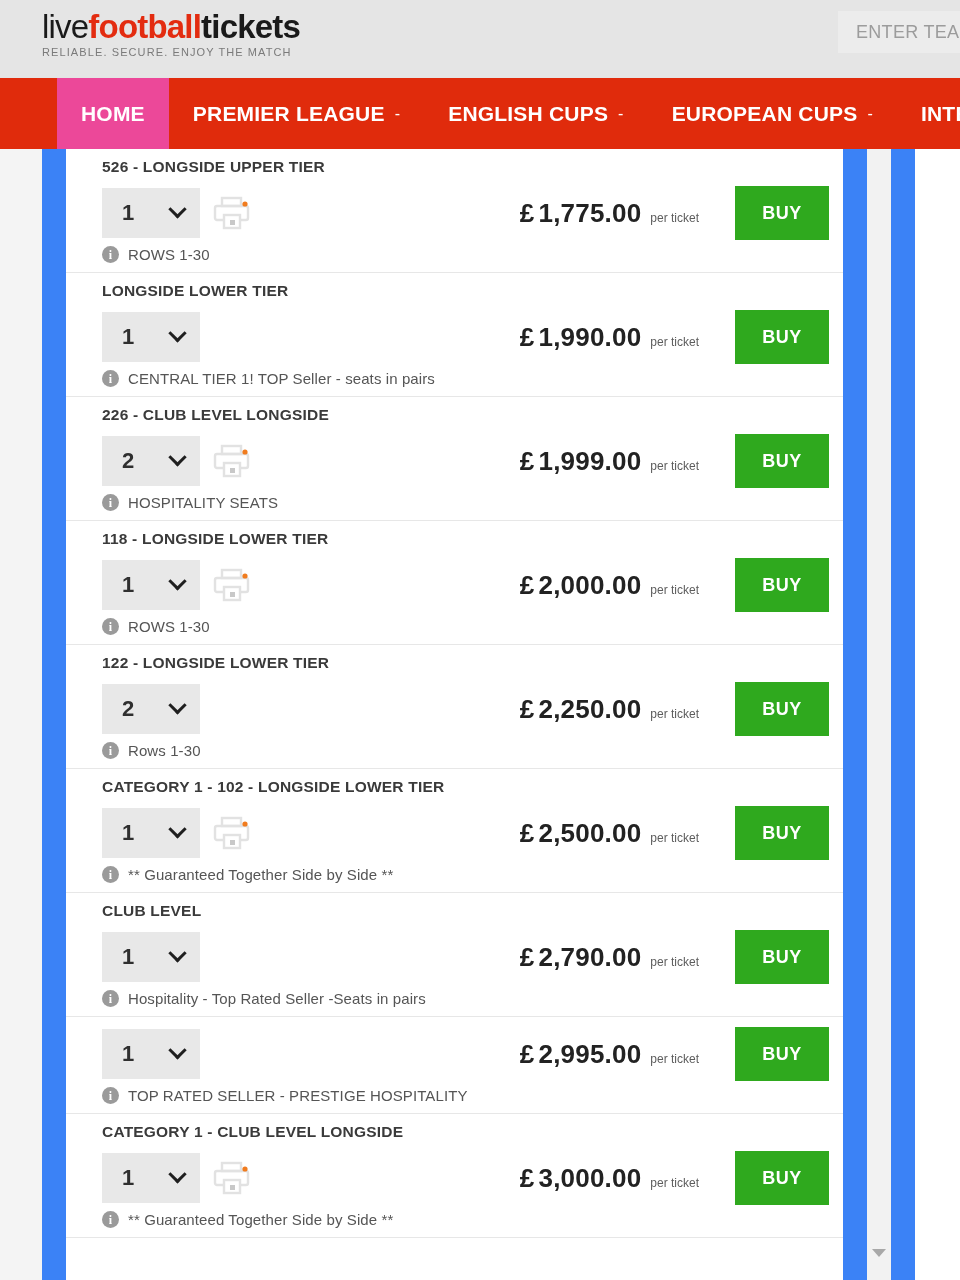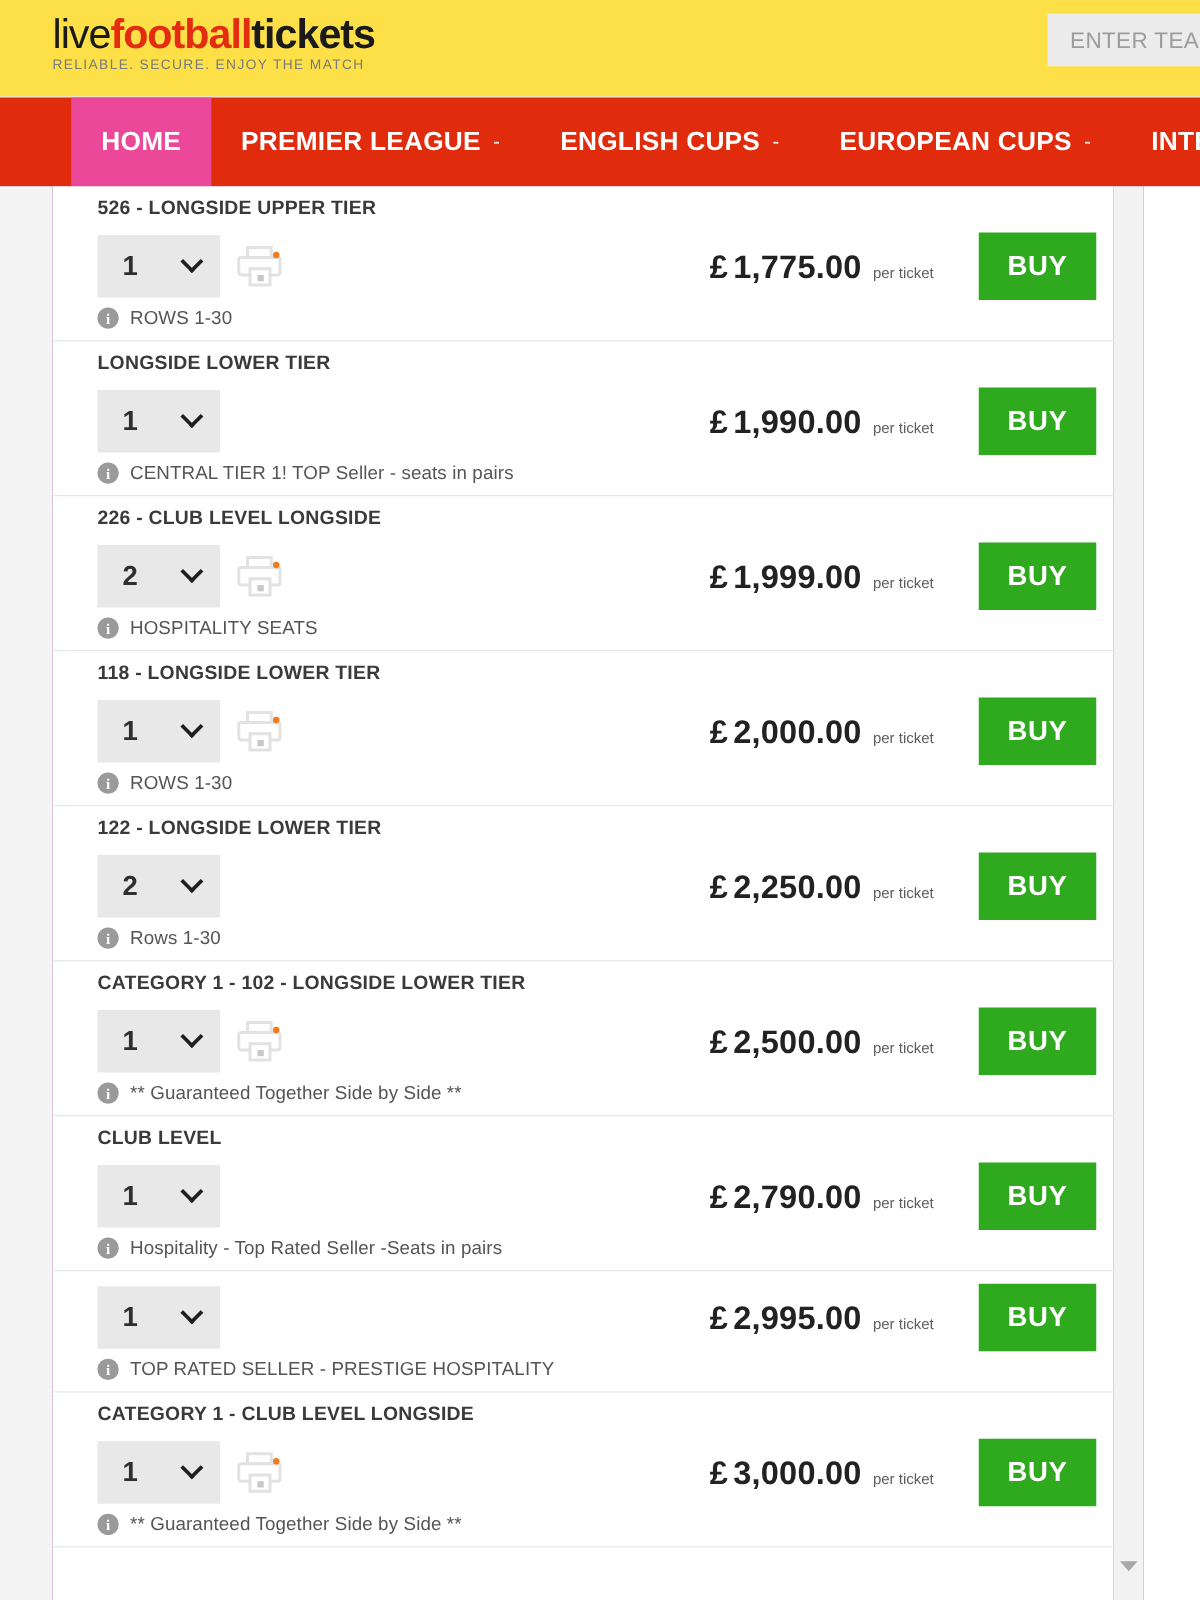--- a/index.html
+++ b/index.html
@@ -9,21 +9,21 @@
     height: 1280px;
     overflow: hidden;
     background: #ffffff;
     font-family: "Liberation Sans", sans-serif;
   }
 
   
   .header {
     position: relative;
     height: 78px;
-    background: #fde047;
+    background: #e5e5e5;
     border-bottom: 1px solid #e4e4e4;
     overflow: hidden;
   }
   .logo-wrap {
     position: absolute;
     left: 42px;
     top: 10px;
   }
   .logo-line1 {
     font-size: 33px;
@@ -86,21 +86,22 @@
     white-space: nowrap;
   }
   .nav-item.active { background: #ec4899; }
   .nav-caret { margin-left: 10px; font-size: 16px; font-weight: 400; }
 
   
   .page {
     position: relative;
     display: flex;
     height: calc(1280px - 78px - 71px);
-    background: #701a75;
+    background: #3b82f6;
+    gap: 24px;
   }
   .gutter-left { width: 42px; flex: none; background: #f4f4f4; }
   .content {
     flex: 1;
     background: #ffffff;
     position: relative;
     overflow: hidden;
   }
   .gutter-right { width: 24px; flex: none; background: #f2f2f2; position: relative; }
   .rail-right { width: 45px; flex: none; background: #ffffff; }
@@ -201,21 +202,21 @@
     color: #5d5d5d;
     margin-left: 9px;
     font-weight: 400;
   }
 
   .buy-button {
     width: 94px;
     height: 54px;
     background: #2fa91e;
     color: #ffffff;
-    font-size: 22px;
+    font-size: 18px;
     font-weight: 700;
     letter-spacing: 0.5px;
     border: none;
     cursor: pointer;
     font-family: "Liberation Sans", sans-serif;
     flex: none;
   }
 
   .ticket-note {
     display: flex;

